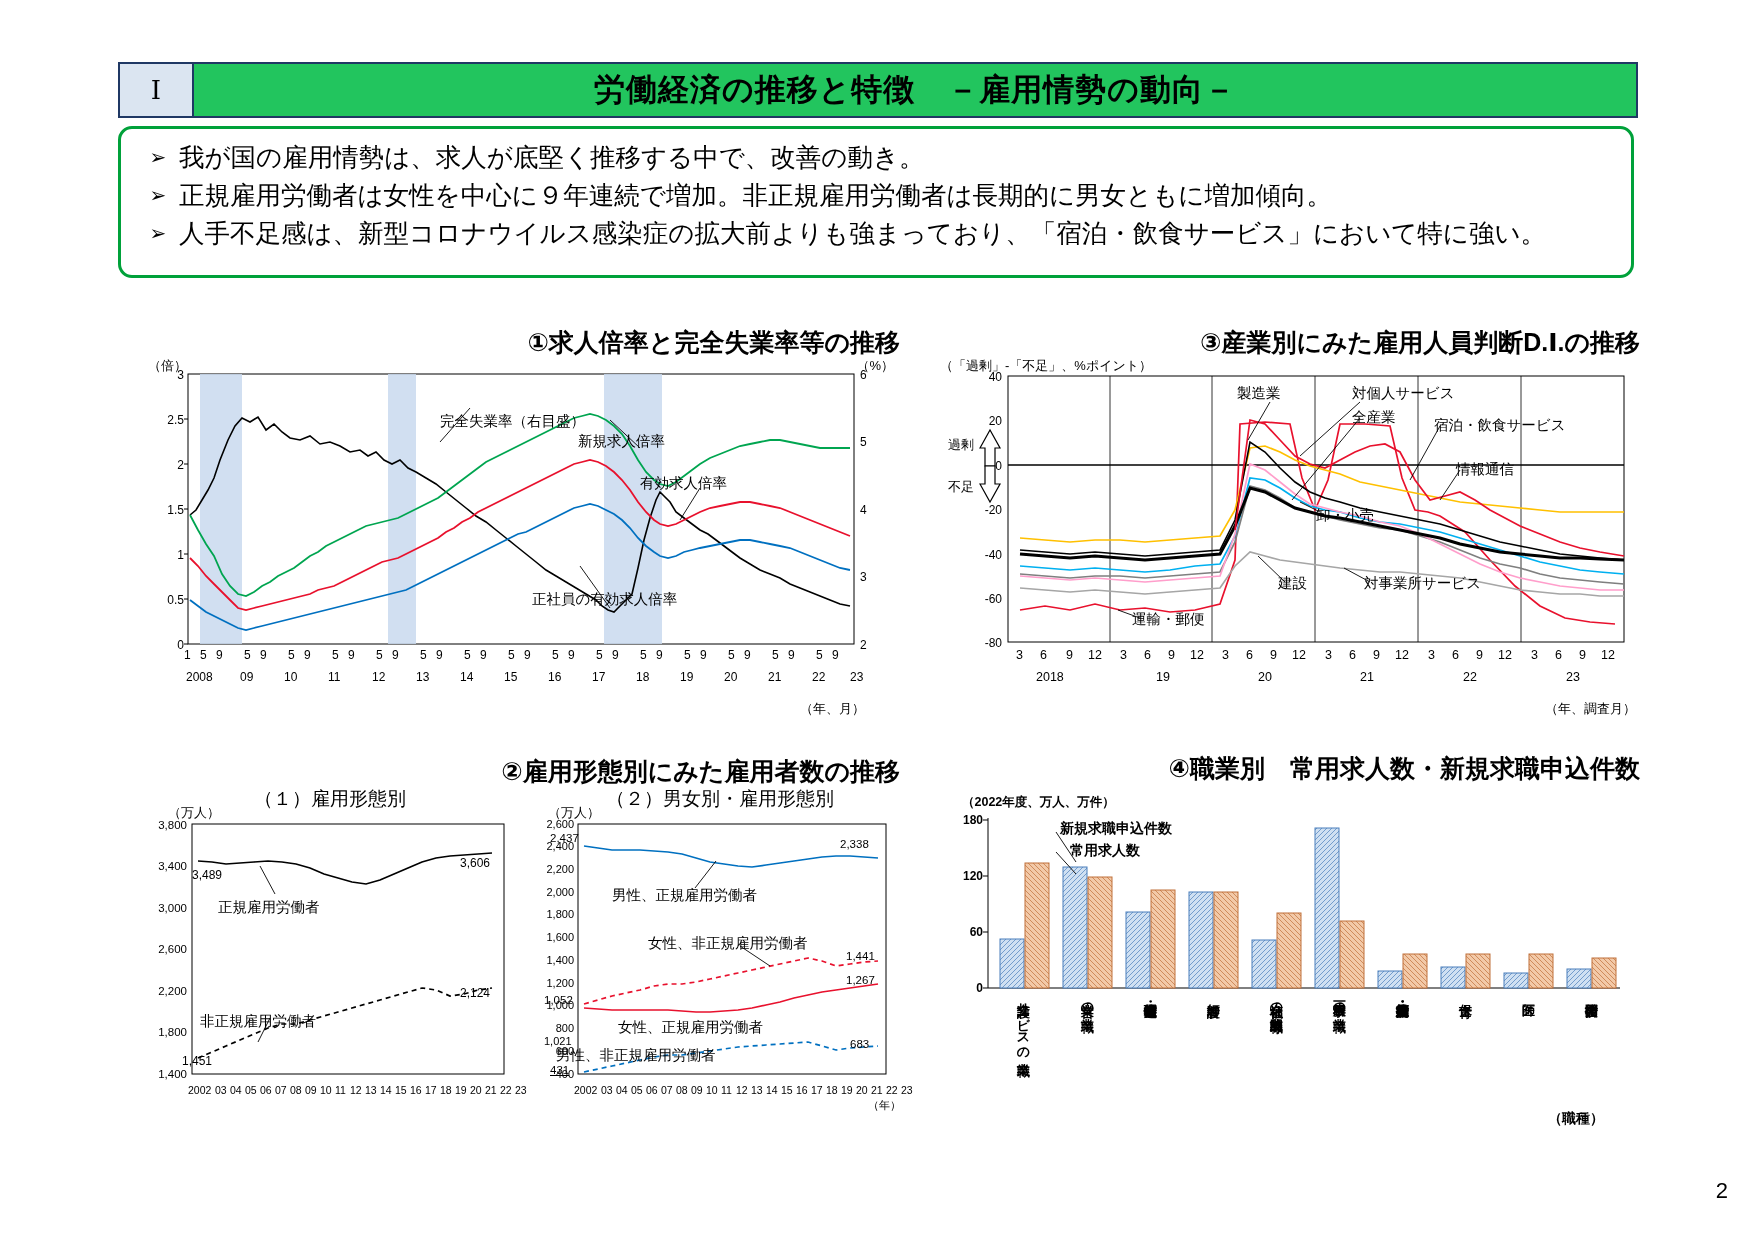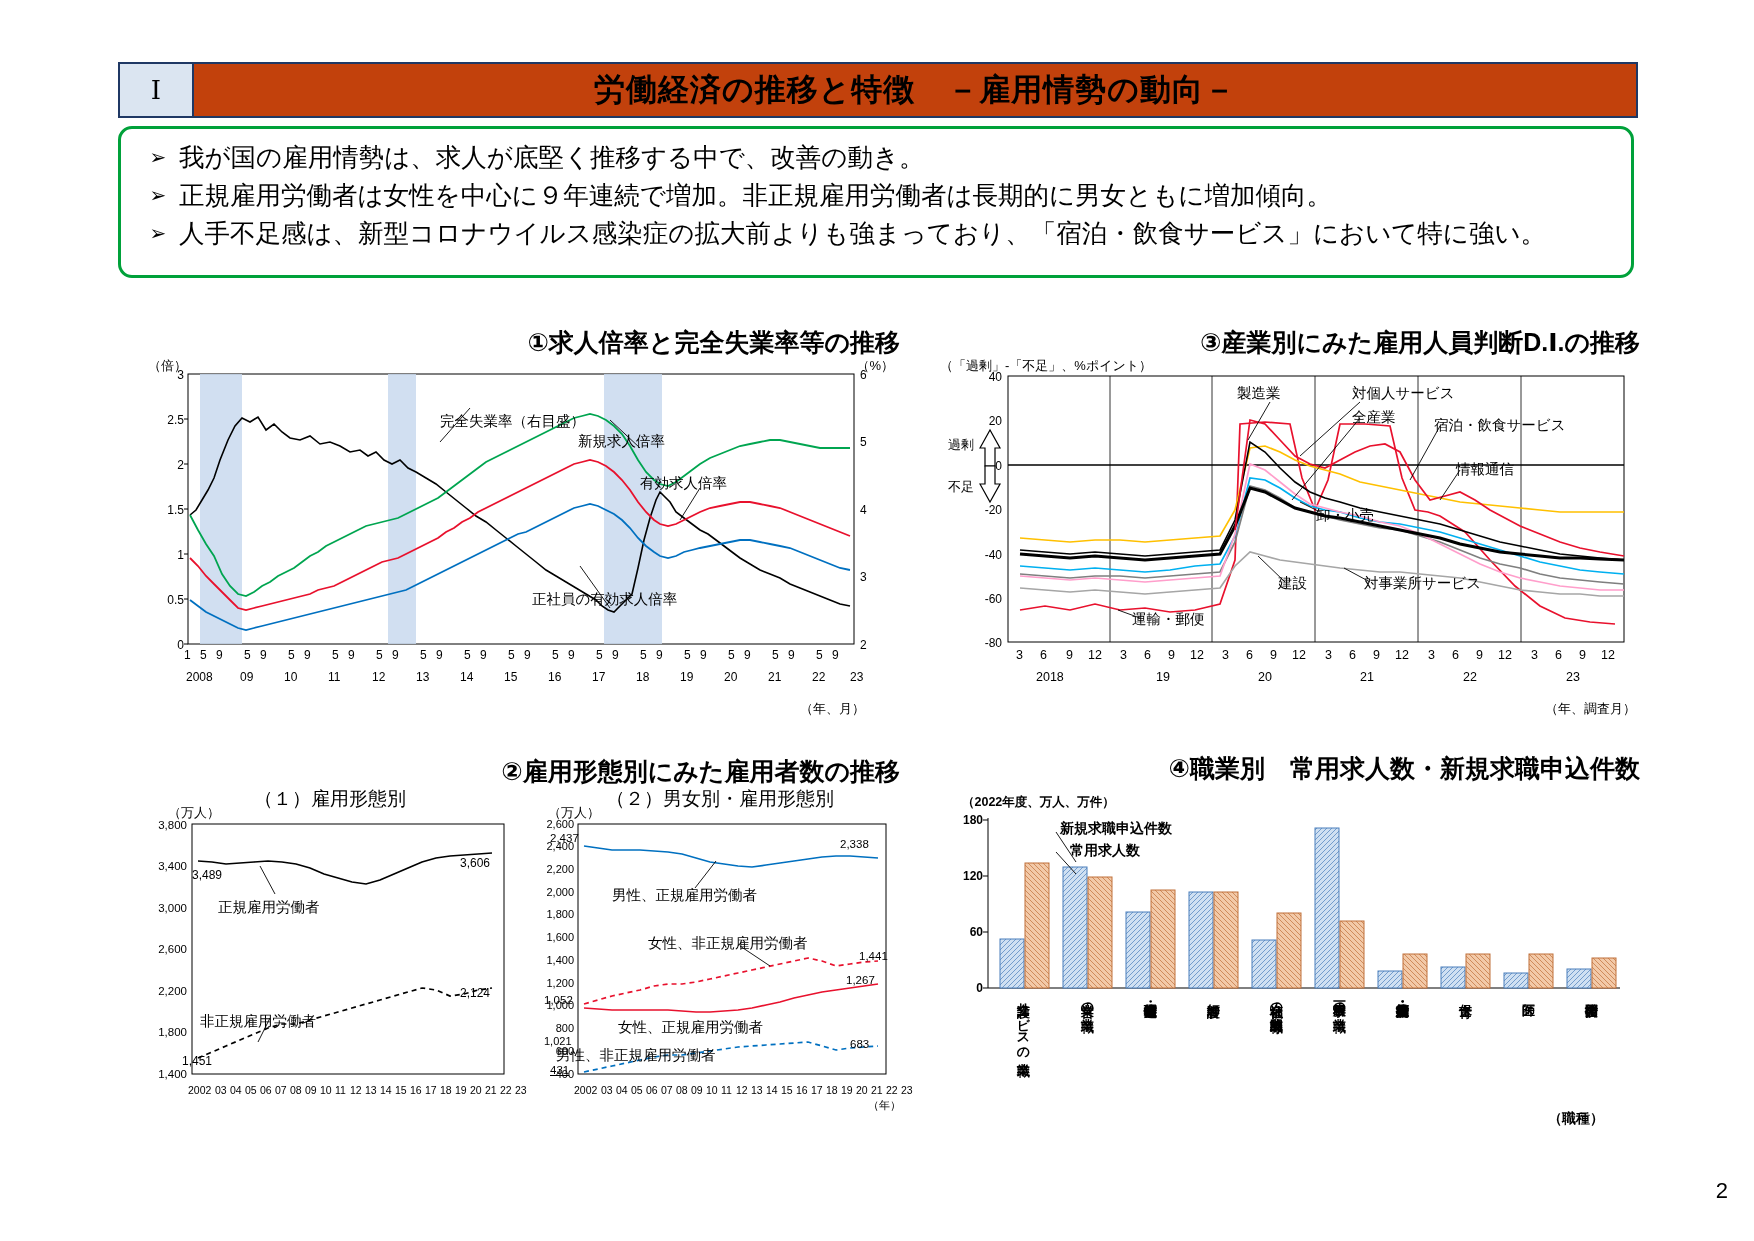--- a/index.html
+++ b/index.html
@@ -15,21 +15,21 @@
   .header{
     position:absolute;left:118px;top:62px;width:1520px;height:56px;
     display:flex;align-items:stretch;
   }
   .header-num{
     width:72px;border:2px solid #1f3864;background:#dbe5f1;
     display:flex;align-items:center;justify-content:center;
     font-size:26px;font-family:"Liberation Serif","DejaVu Serif",serif;
   }
   .header-title{
-    flex:1;border:2px solid #1f3864;border-left:none;background:#c2410c;
+    flex:1;border:2px solid #1f3864;border-left:none;background:#22c55e;
     display:flex;align-items:center;justify-content:center;
     font-size:31px;font-weight:bold;letter-spacing:1px;
   }
   
   .bullets{
     position:absolute;left:118px;top:126px;width:1516px;height:152px;
     border:3px solid #00a13a;border-radius:14px;background:#fff;
     padding:10px 14px 6px 16px;box-sizing:border-box;
   }
   .bullet{
@@ -377,21 +377,21 @@
 
     <polyline fill="none" stroke="#e8112d" stroke-width="1.7" points="64,202 78,203 92,204 106,204 120,204 134,204 148,204 162,205 176,206 190,206 204,205 218,204 232,202 246,199 260,196 274,192 288,189 302,186 316,184 330,182 344,180 358,178"></polyline>
 
     <polyline fill="none" stroke="#0070c0" stroke-width="1.7" stroke-dasharray="5,4" points="64,266 78,263 92,260 106,257 120,254 134,251 148,249 162,249 176,247 190,245 204,243 218,241 232,240 246,239 260,238 274,237 288,236 302,240 316,244 330,242 344,241 358,240"></polyline>
     <line x1="175" y1="82" x2="196" y2="55" stroke="#000" stroke-width="0.9"></line>
     <line x1="220" y1="140" x2="250" y2="160" stroke="#000" stroke-width="0.9"></line>
   </svg>
   <div class="anno sm" style="left:30px;top:26px;font-size:11.5px;">2,437</div>
   <div class="anno sm" style="left:320px;top:32px;font-size:11.5px;">2,338</div>
   <div class="anno sm" style="left:24px;top:188px;font-size:11.5px;">1,052</div>
-  <div class="anno sm" style="left:326px;top:144px;font-size:11.5px;margin-left:13px;">1,441</div>
+  <div class="anno sm" style="left:326px;top:144px;font-size:11.5px;">1,441</div>
   <div class="anno sm" style="left:24px;top:209px;font-size:11px;margin-top:20px;">1,021</div>
   <div class="anno sm" style="left:326px;top:168px;font-size:11.5px;">1,267</div>
   <div class="anno sm" style="left:30px;top:258px;font-size:11.5px;text-decoration:underline;">431</div>
   <div class="anno sm" style="left:330px;top:232px;font-size:11.5px;">683</div>
   <div class="anno" style="left:92px;top:80px;">男性、正規雇用労働者</div>
   <div class="anno" style="left:128px;top:128px;">女性、非正規雇用労働者</div>
   <div class="anno" style="left:98px;top:212px;">女性、正規雇用労働者</div>
   <div class="anno" style="left:36px;top:240px;">男性、非正規雇用労働者</div>
   <div style="position:absolute;left:54px;top:278px;width:320px;font-size:10.5px;">
     <span style="position:absolute;left:0px;">2002</span>

